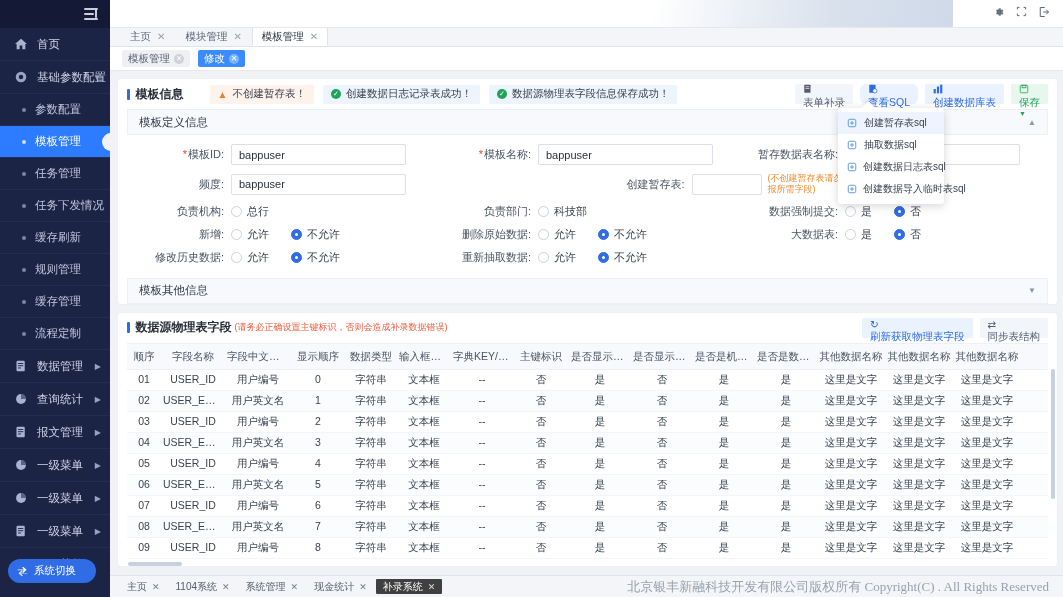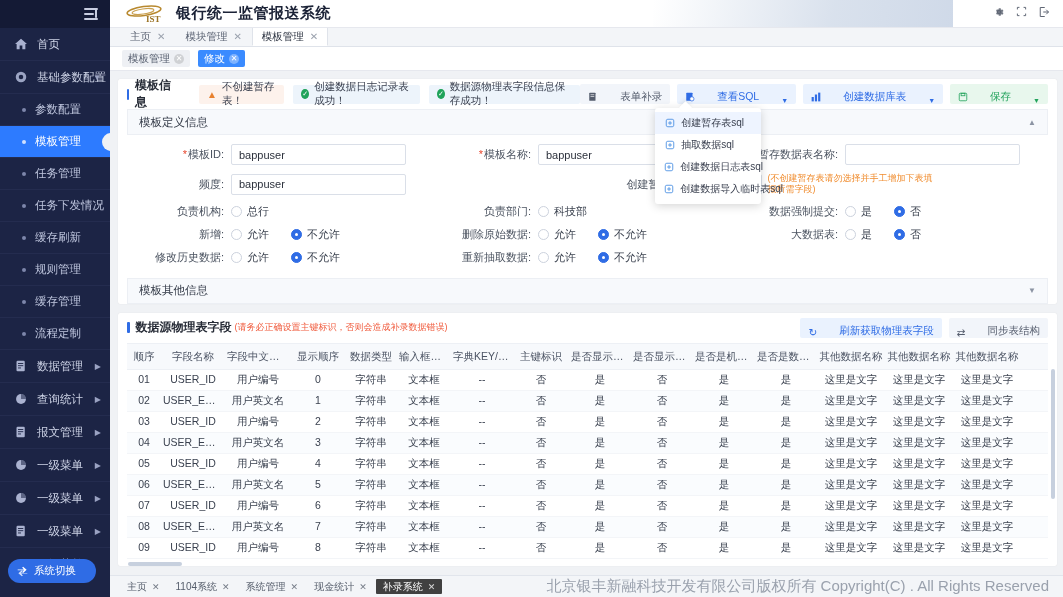--- a/index.html
+++ b/index.html
@@ -111,22 +111,22 @@
 
   .alerts { display: flex; align-items: center; gap: 9px; margin-left: 26px; }
   .alert { height: 19px; display: flex; align-items: center; gap: 5px; padding: 0 8px; font-size: 10.5px; border-radius: 2px; }
   .alert.warn { background: #fdf2ec; color: #3b4150; }
   .alert.ok { background: #edf4fb; color: #3b4150; }
   .tri { color: #e8812e; font-size: 10px; }
   .ckc { width: 10px; height: 10px; border-radius: 50%; background: #20a35a; color: #fff; font-size: 7px; display: flex; align-items: center; justify-content: center; }
 
   .headbtns { margin-left: auto; display: flex; align-items: center; gap: 7px; position: relative; }
   .hbtn {
-    height: 20px; padding: 0 8px; display: flex; align-items: flex-end; gap: 22px;
-    font-size: 10.5px; border-radius: 2px; cursor: pointer; white-space: nowrap;
+    height: 20px; padding: 0 8px; display: flex; align-items: flex-start; gap: 0;
+    font-size: 10.5px; border-radius: 2px; cursor: pointer; white-space: nowrap; flex-direction: column;
   }
   .hbtn.plain { background: #f2f5fa; color: #555d6d; }
   .hbtn.blue { background: #eaf2fe; color: #2f6ce5; }
   .hbtn.green { background: #e8f7ed; color: #23a35c; }
   .caret { font-size: 7px; }
 
   
   .dropdown {
     position: absolute; top: 24px; left: 14px; width: 106px;
     background: #fff; border-radius: 3px; box-shadow: 0 2px 10px rgba(0,0,0,.17);
@@ -181,21 +181,21 @@
   .hscroll { height: 4px; width: 54px; background: #c7d0de; border-radius: 2px; margin: 3px 0 0 10px; }
 
   
   .footer {
     height: 22px; background: #f3f5f8; border-top: 1px solid #e1e5ec;
     display: flex; align-items: center; padding-left: 10px; gap: 2px;
   }
   .ftab { height: 15px; padding: 0 7px; display: flex; align-items: center; gap: 5px; font-size: 10px; color: #555d6b; cursor: pointer; border-radius: 1px; }
   .ftab.active { background: #404040; color: #fff; }
   .ftab .x { font-size: 9px; opacity: .8; }
-  .copyright { margin-left: auto; margin-right: 14px; font-size: 15px; color: #9aa1ad; }
+  .copyright { margin-left: auto; margin-right: 14px; font-size: 13px; color: #9aa1ad; font-family: Liberation Serif, serif; }
 </style>
 </head>
 <body>
 
 <div class="app">
 
   <div class="sidebar">
     <div class="sb-top">
       <div class="burger">
           <i></i>
@@ -346,30 +346,20 @@
           </svg>
       </span>
       <span>系统切换</span>
     </div>
   </div>
 
   <div class="main">
 
     <div class="topbar">
       <div class="topbar-bg"></div>
-      <div class="brand">
-        <div class="logo">
-          <svg width="46" height="20" viewBox="0 0 46 20">
-            <ellipse cx="20" cy="7" rx="17" ry="4.5" fill="none" stroke="#b8892f" stroke-width="1.6" transform="rotate(-8 20 7)"></ellipse>
-            <ellipse cx="19" cy="7.5" rx="11" ry="2.6" fill="none" stroke="#caa152" stroke-width="1.1" transform="rotate(-8 19 7.5)"></ellipse>
-            <text x="22" y="18" font-size="9" font-family="Liberation Serif, serif" font-weight="bold" fill="#9c7426">IST</text>
-          </svg>
-        </div>
-        <div class="brand-title">银行统一监管报送系统</div>
-      </div>
       <div class="top-icons">
         <span>
           <svg width="12" height="12" viewBox="0 0 16 16" fill="currentColor">
               <path d="M8 5.2a2.8 2.8 0 100 5.6 2.8 2.8 0 000-5.6zm0 4.3a1.5 1.5 0 110-3 1.5 1.5 0 010 3z"></path>
               <path d="M14 9.2l-1.2-.7a4.8 4.8 0 000-1l1.2-.7-1.3-2.3-1.3.5a4.9 4.9 0 00-.9-.5L10.3 3H7.7l-.2 1.4c-.3.1-.6.3-.9.5l-1.3-.5L4 6.8l1.2.7a4.8 4.8 0 000 1L4 9.2l1.3 2.3 1.3-.5c.3.2.6.4.9.5l.2 1.4h2.6l.2-1.4c.3-.1.6-.3.9-.5l1.3.5L14 9.2z" opacity=".85"></path>
             </svg>
         </span>
         <span>
           <svg width="11" height="11" viewBox="0 0 16 16" fill="none" stroke="currentColor" stroke-width="1.4">
               <path d="M2 5V2h3M11 2h3v3M14 11v3h-3M5 14H2v-3"></path>
@@ -431,21 +421,21 @@
             </div>
           <div class="headbtns" id="headbtns">
               <div class="hbtn plain">
                 <span><svg width="10" height="10" viewBox="0 0 16 16" fill="currentColor">
                     <rect x="2" y="1" width="10" height="13" rx="1"></rect>
                     <rect x="4" y="4" width="6" height="1" fill="#fff"></rect>
                     <rect x="4" y="7" width="6" height="1" fill="#fff"></rect>
                   </svg></span>
                 <span>表单补录</span>
               </div>
-              <div class="hbtn blue" style="position: relative;">
+              <div class="hbtn blue" style="position: relative; border-radius: 6px;">
                 <span><svg width="10" height="10" viewBox="0 0 16 16" fill="currentColor">
                     <rect x="2" y="1" width="10" height="13" rx="1"></rect>
                     <circle cx="11" cy="11" r="3.4" fill="#fff" stroke="currentColor" stroke-width="1.2"></circle>
                   </svg></span>
                 <span>查看SQL</span>
                 <span class="caret">▼</span>
                 <div class="dropdown" style="left: -22px;">
                   <div class="dd-item hl">
                     <span class="dd-ic">
                       <svg width="10" height="10" viewBox="0 0 16 16" fill="none" stroke="currentColor" stroke-width="1.4">

